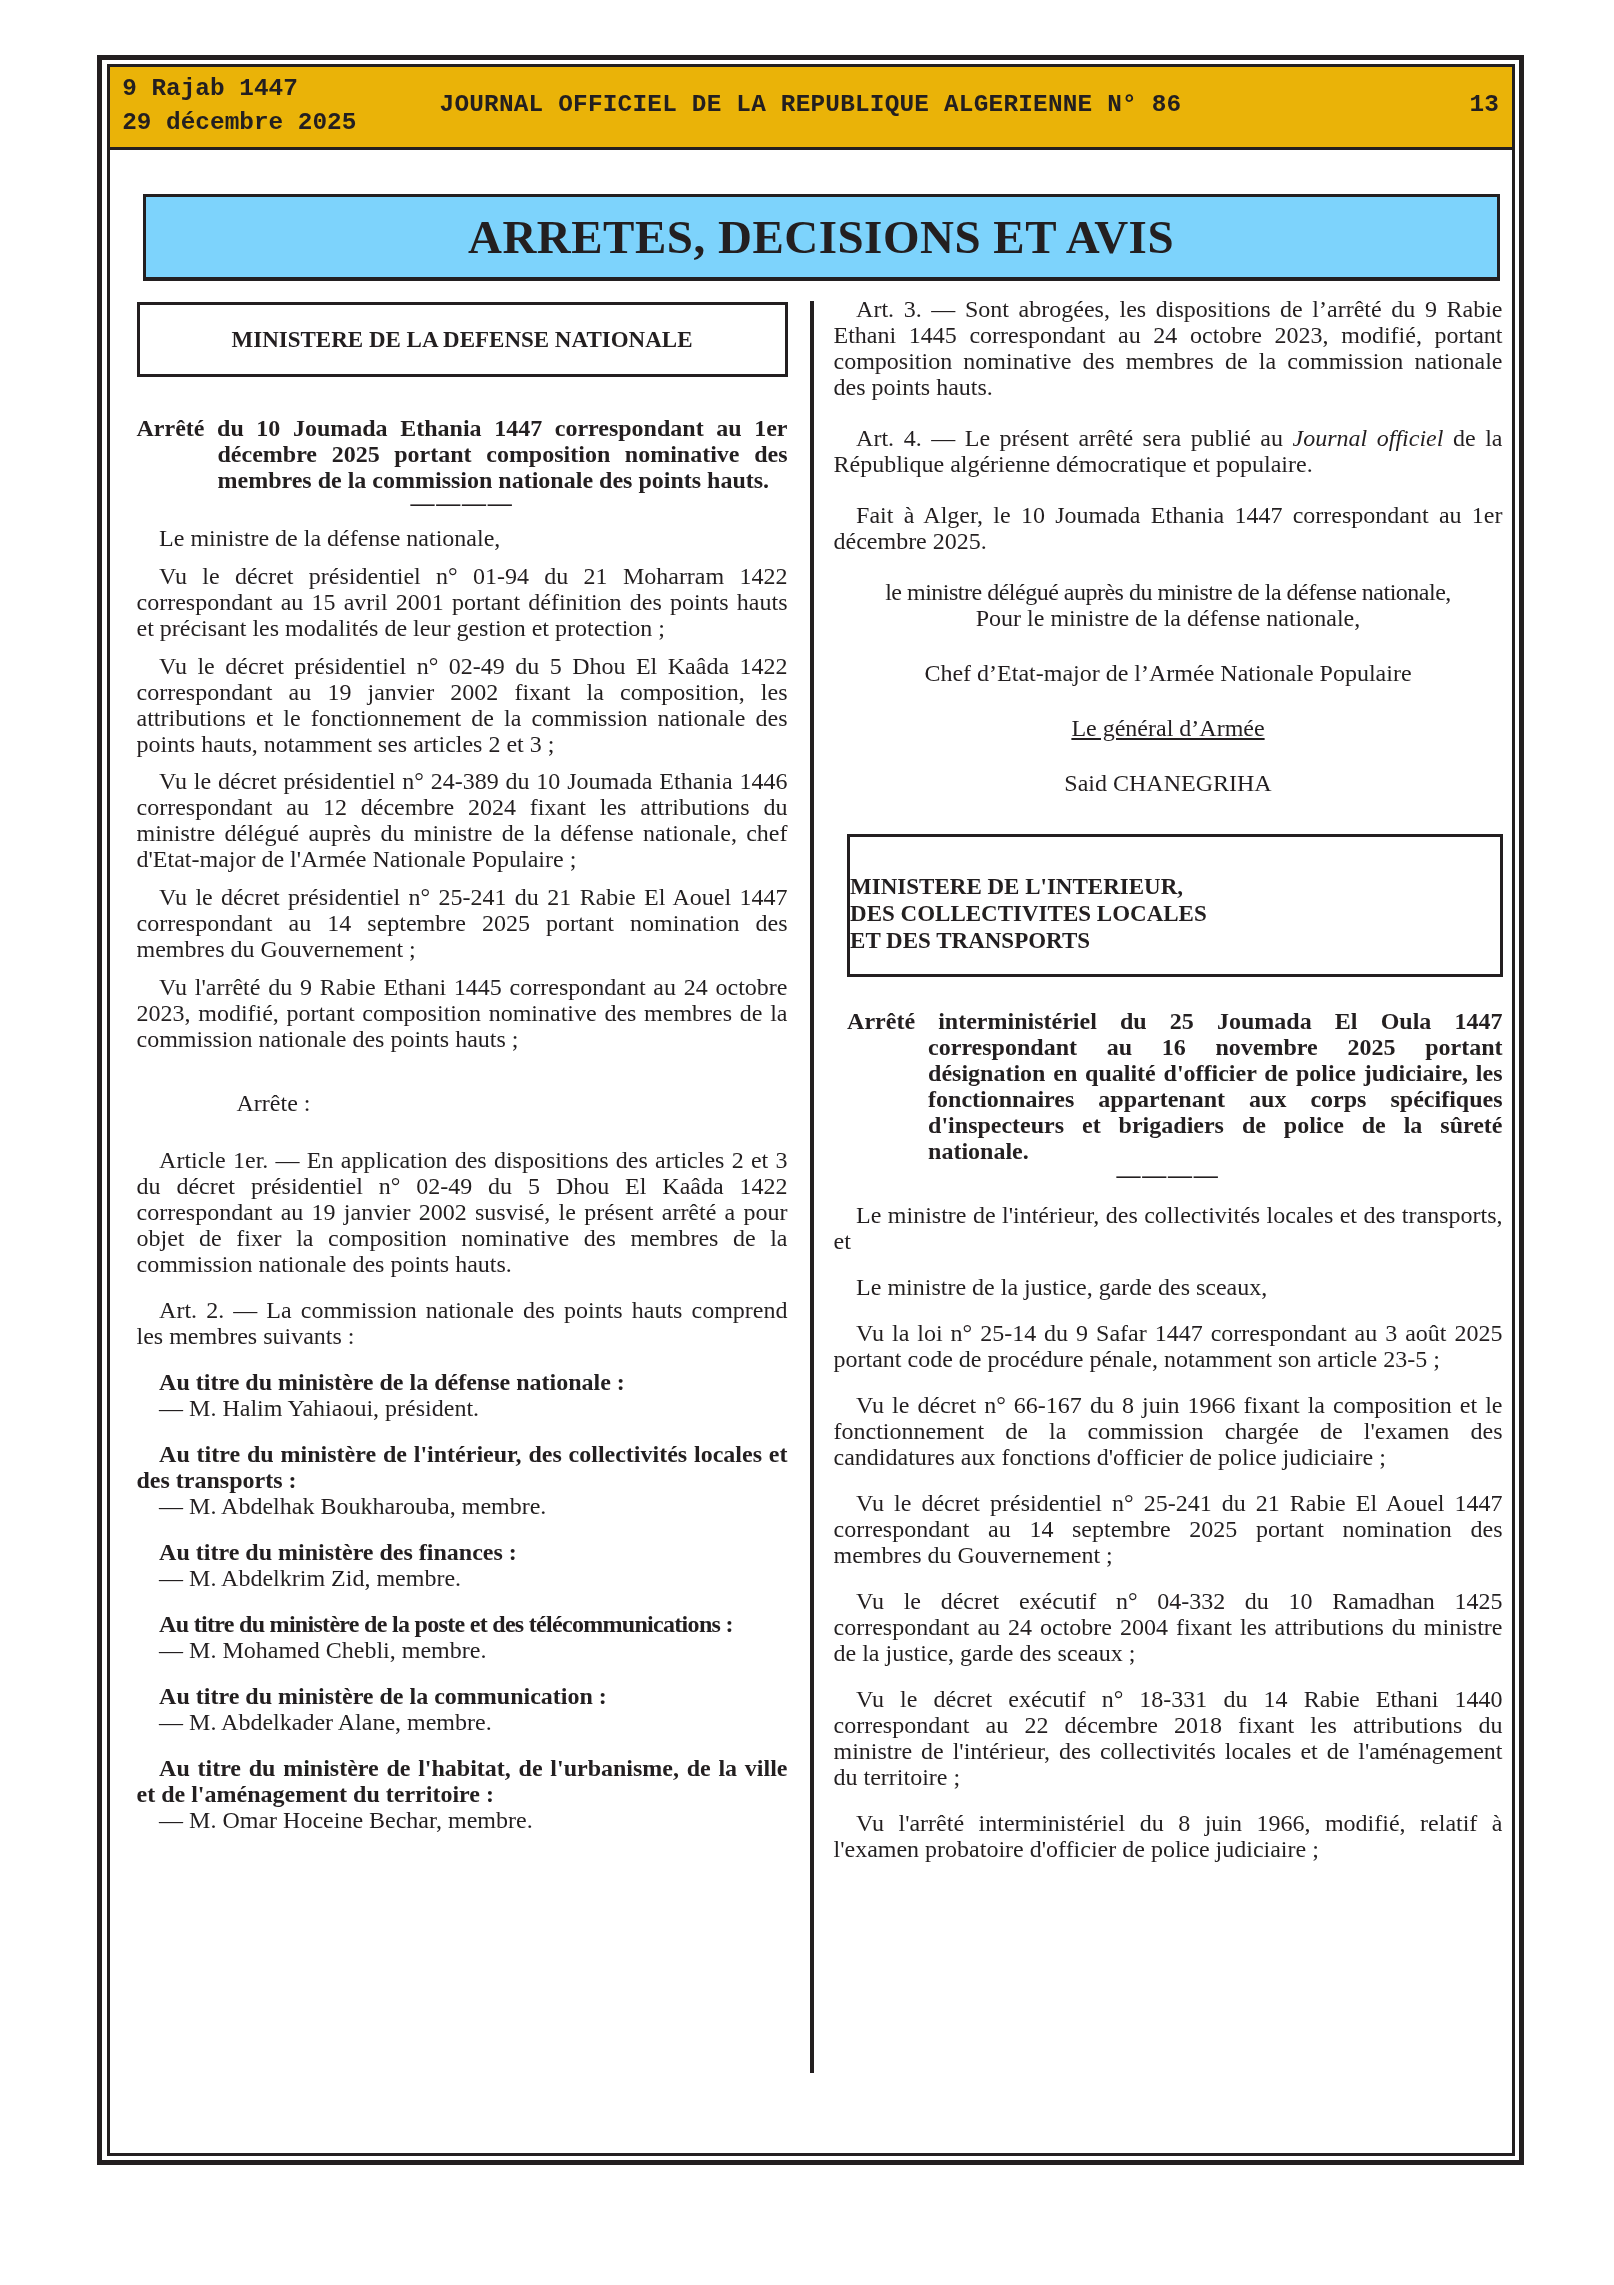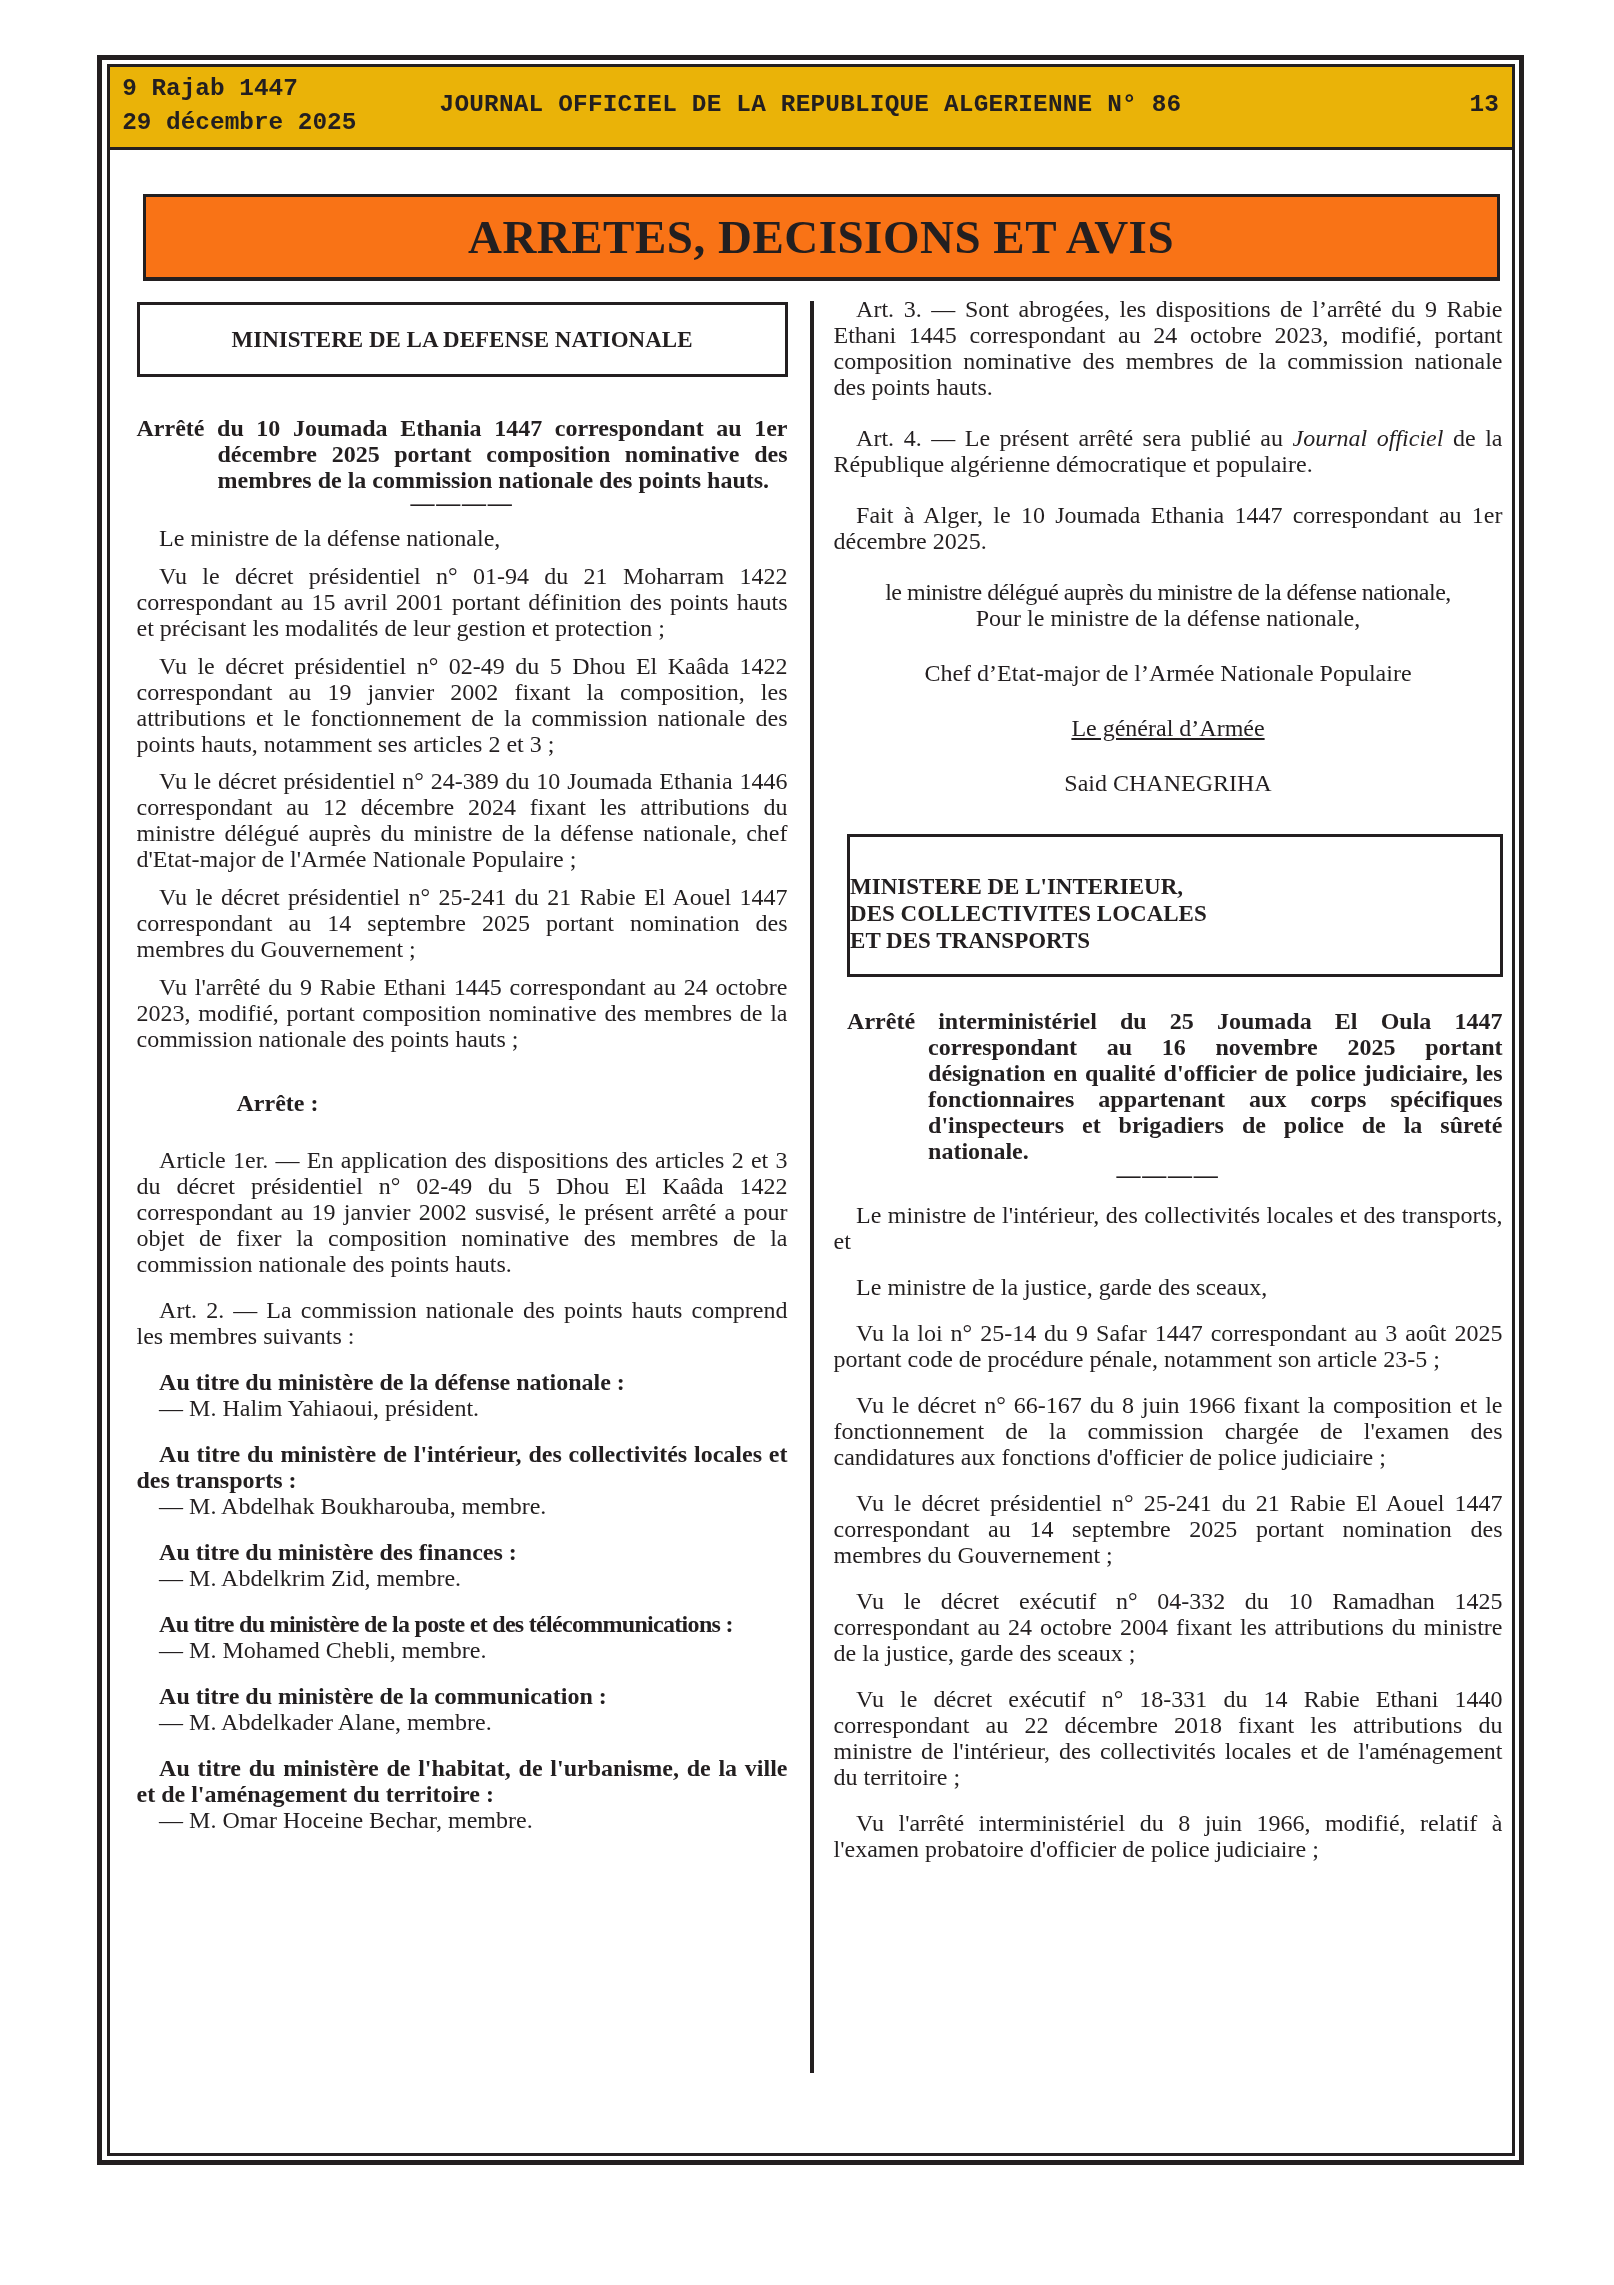--- a/index.html
+++ b/index.html
@@ -17,21 +17,21 @@
   .header-band {
     position: absolute; left: 0; top: 0; right: 0; height: 83px;
     background: #eab308; border-bottom: 3.6px solid #231f20; font-family: Liberation Mono, monospace;
   }
   .hdr-dates { position: absolute; left: 12.7px; top: 5.4px; font-weight: bold; font-size: 24.4px; line-height: 34px; }
   .hdr-title { position: absolute; left: 0; right: 0; top: 24.4px; text-align: center; font-weight: bold; font-size: 24.4px; letter-spacing: 0.2px; }
   .hdr-page { position: absolute; right: 12.7px; top: 24.4px; font-weight: bold; font-size: 24.4px; }
 
   .section-banner {
     position: absolute; left: 33px; top: 127px; width: 1357px; height: 87px;
-    background: #f97316; border: 3.6px solid #231f20; border-bottom-width: 4.5px;
+    background: #7dd3fc; border: 3.6px solid #231f20; border-bottom-width: 4.5px;
     display: flex; align-items: center; justify-content: center;
     font-weight: bold; font-size: 47px; letter-spacing: 0.5px;
   }
 
   .col { position: absolute; top: 235px; font-size: 24px; line-height: 26px; text-align: justify; }
   .col-left { left: 27px; width: 651px; }
   .col-right { left: 724px; width: 669px; }
   .col-divider { position: absolute; left: 700px; top: 234px; width: 4.5px; height: 1772px; background: #231f20; }
 
   .ministry-box {
@@ -41,21 +41,21 @@
   .ministry-box.one { margin-top: 0; height: 75px; display: flex; align-items: center; justify-content: center; }
   .ministry-box.three { padding: 36px 0 20px; }
 
   .decree-title { font-weight: bold; font-size: 24px; line-height: 26px; text-align: justify; text-indent: -81px; padding-left: 81px; }
   .dashes { text-align: center; font-weight: bold; letter-spacing: 1.8px; line-height: 18px; margin-top: 1.8px; }
   p.para { text-indent: 22.6px; }
   p.para.gap { margin-top: 11.8px; }
   p.para.gapL { margin-top: 20px; }
   .center { text-align: center; text-indent: 0 !important; }
   .bold { font-weight: bold; }
-  .arrete-label { font-weight: bold; padding-left: 100px; margin-top: 38px; }
+  .arrete-label { font-weight: normal; padding-left: 100px; margin-top: 38px; }
   .member { text-indent: 22.6px; }
   em { font-style: italic; }
 </style>
 </head>
 <body>
 
 <div class="frame-outer">
   <div class="frame-inner">
 
     <div class="header-band">

